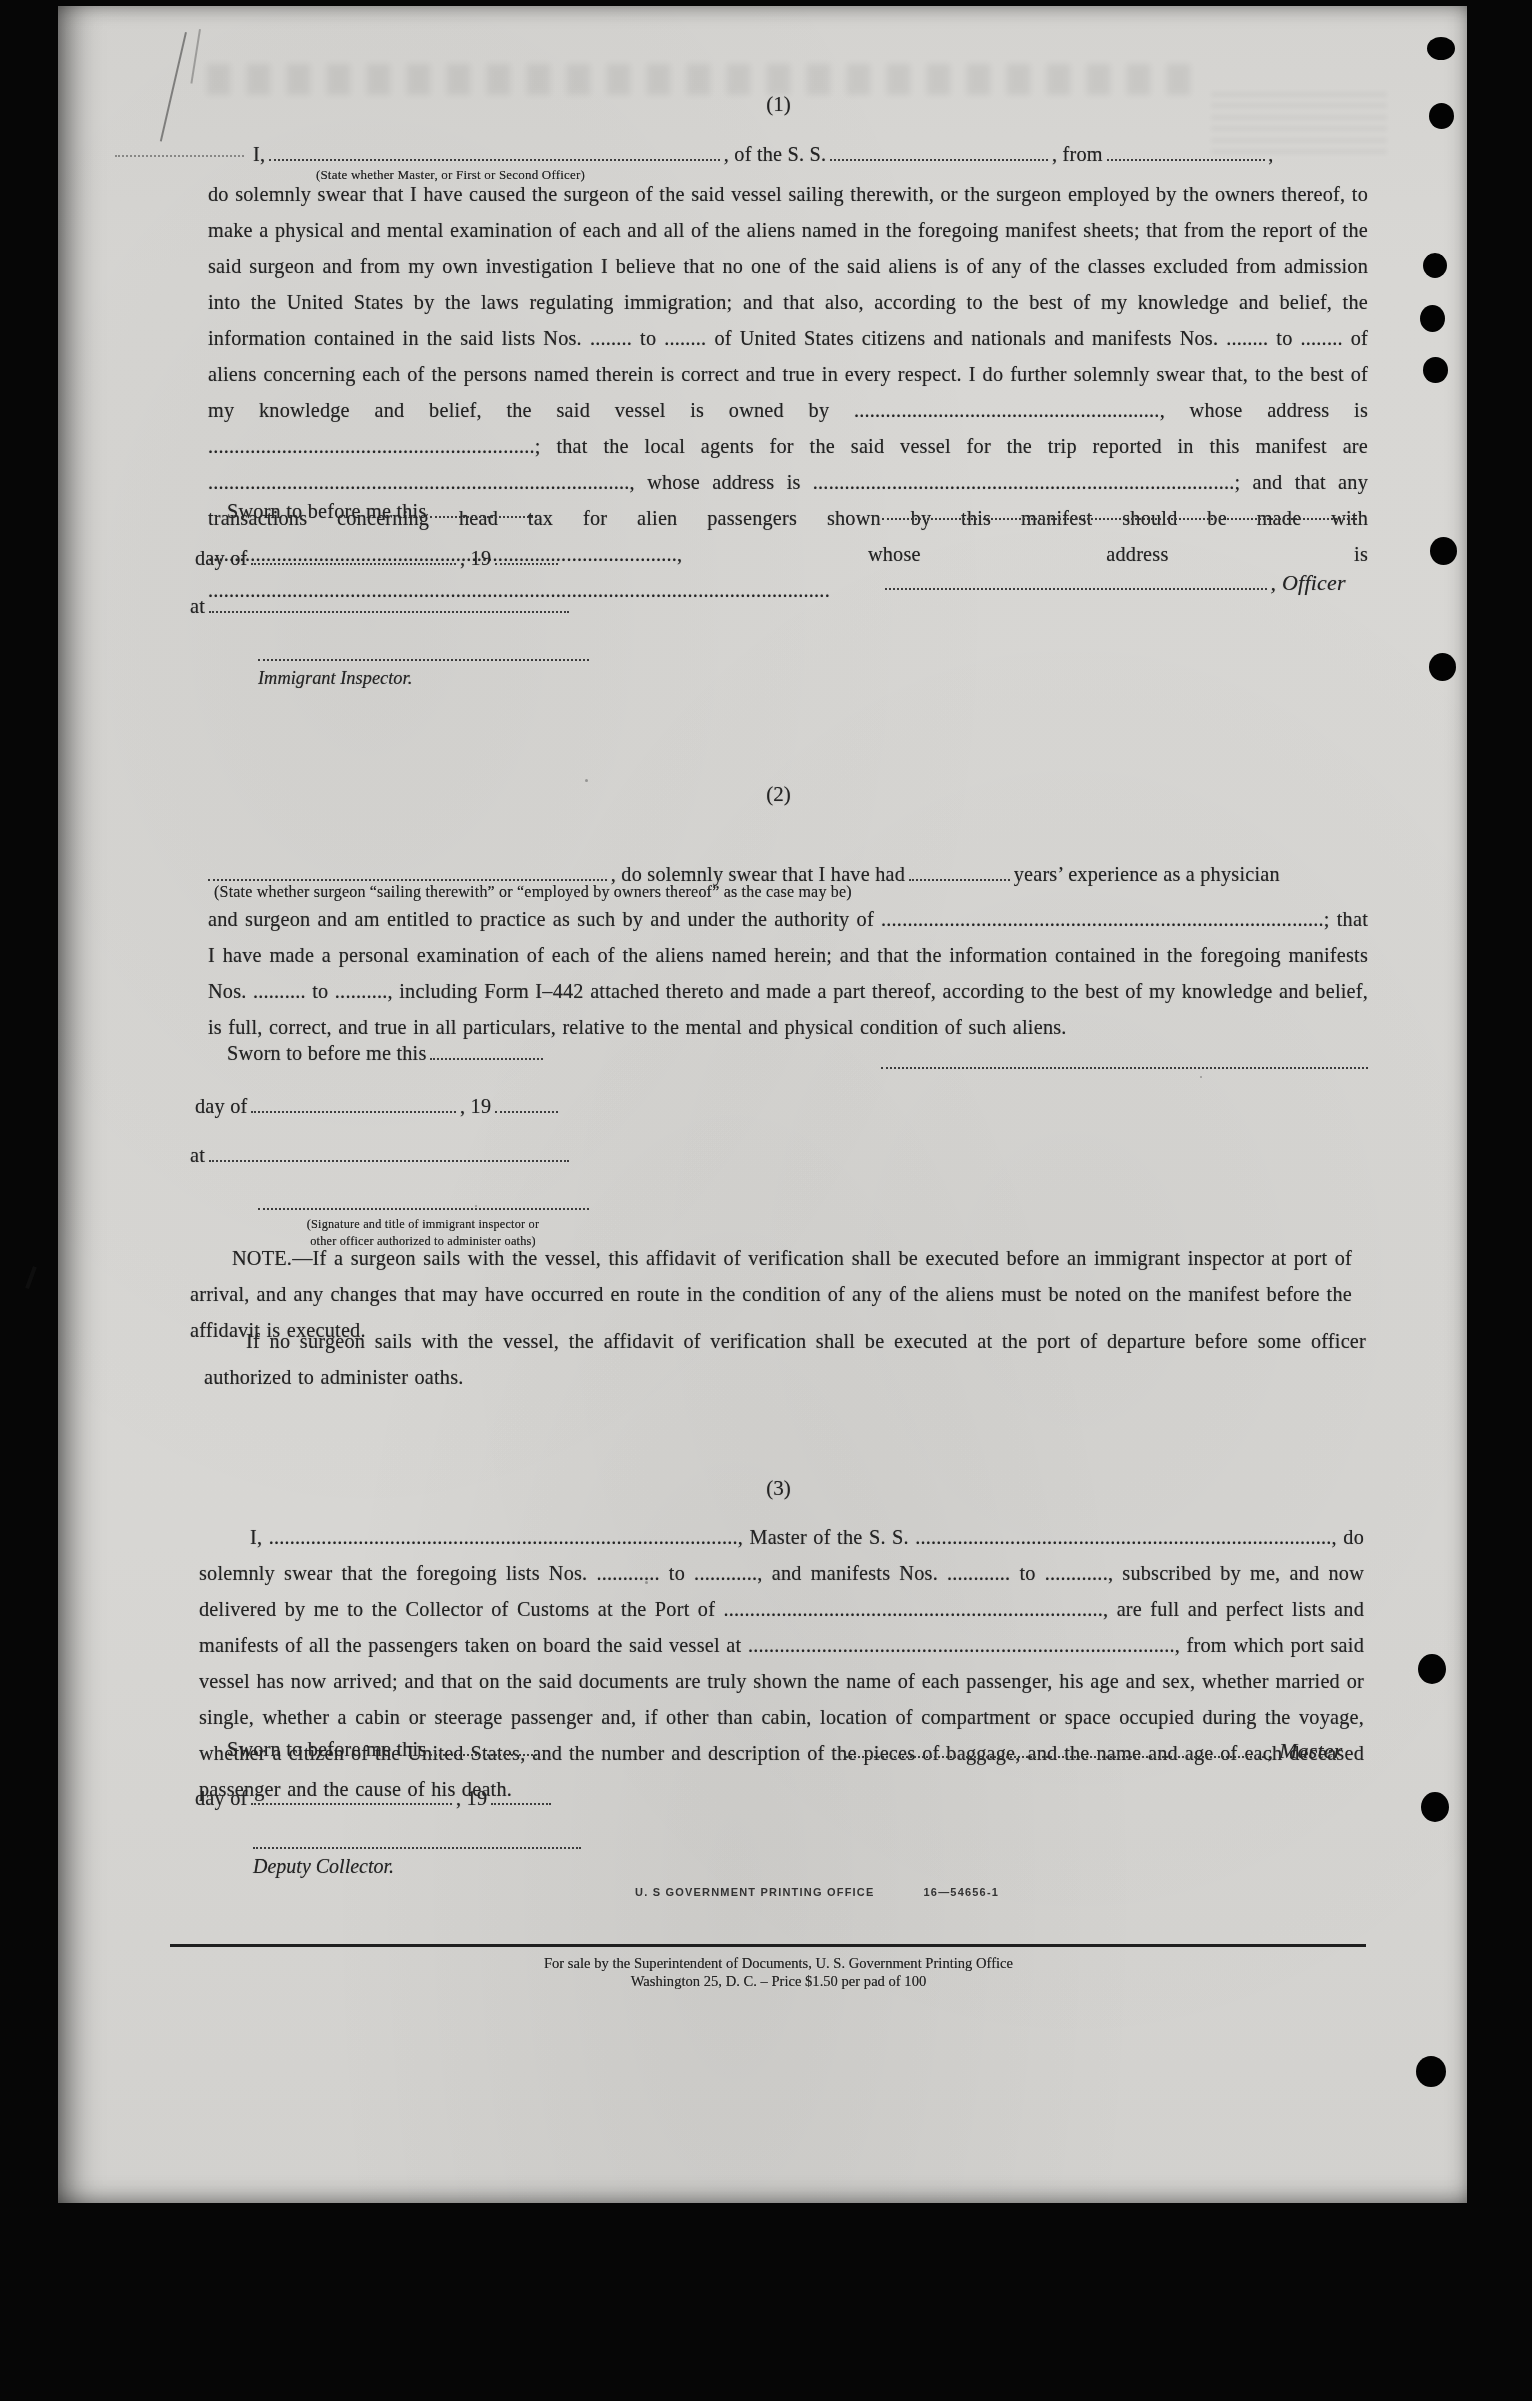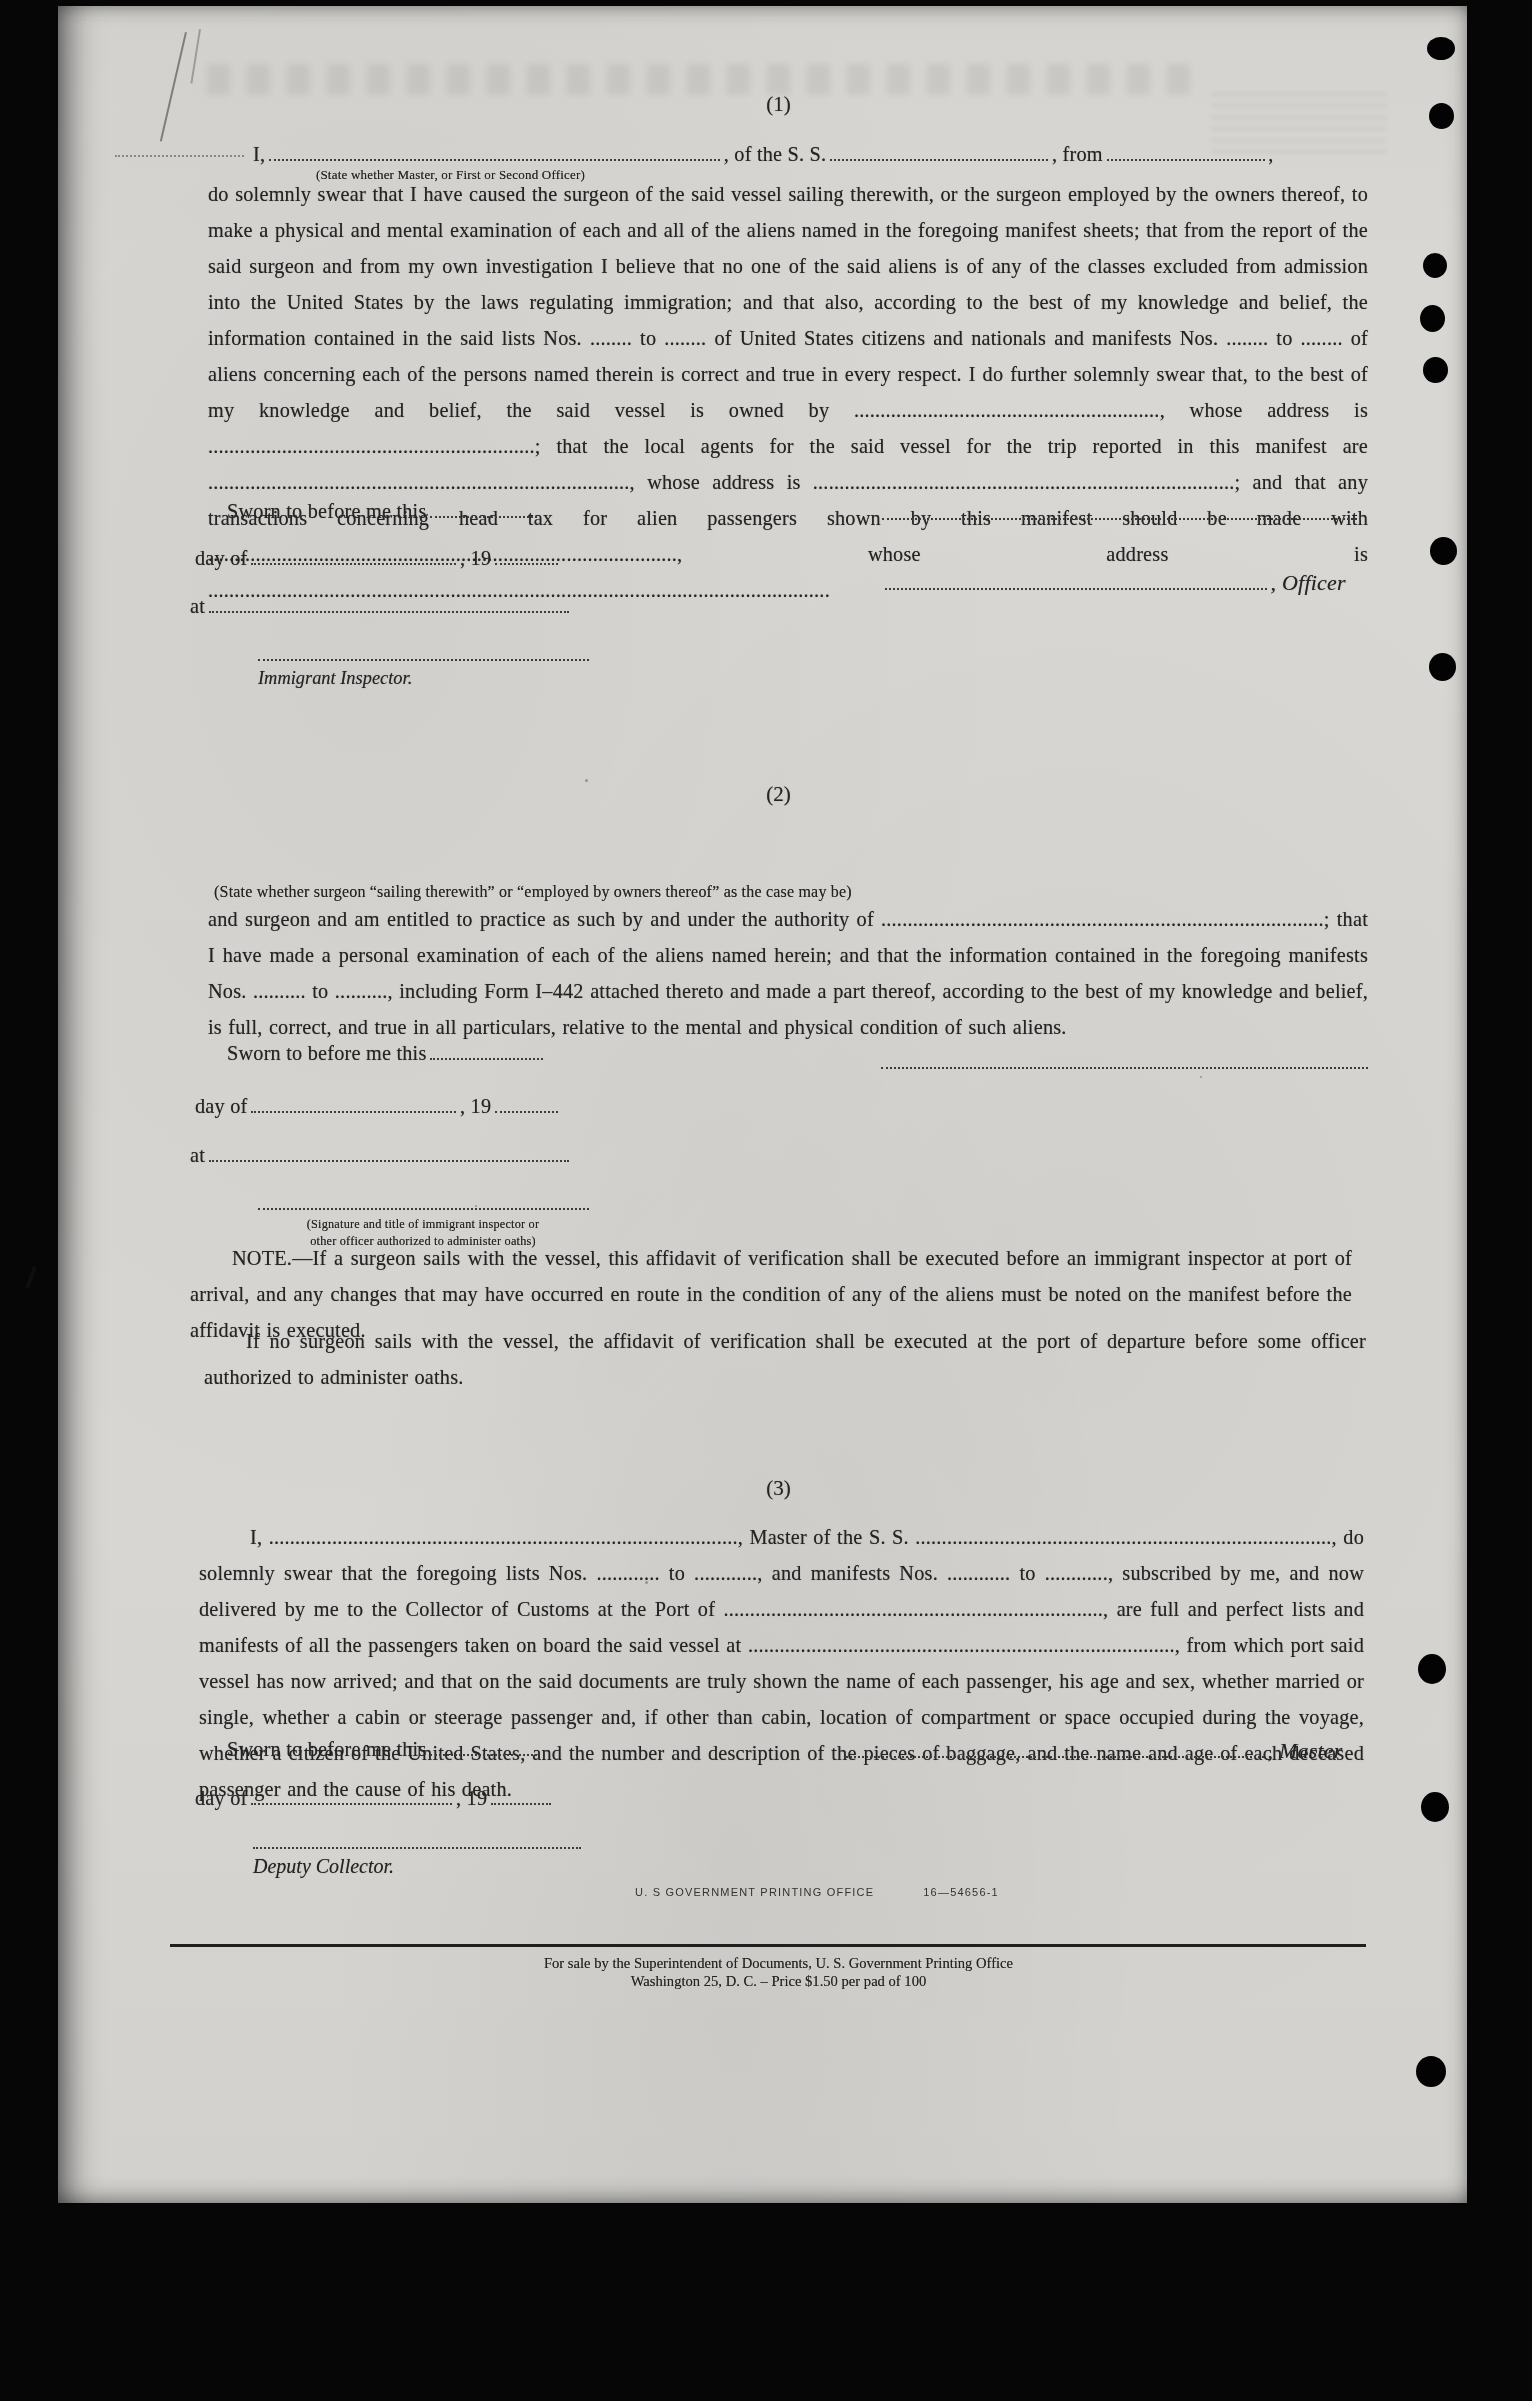--- a/index.html
+++ b/index.html
@@ -24,21 +24,21 @@
   .cap{position:absolute;font-size:13px;letter-spacing:0.2px;white-space:nowrap;
        text-shadow:0 0 0.6px rgba(40,40,40,.6);}
   .bl{display:inline-block;height:15.3px;border-bottom:2.3px dotted #3c3c3c;margin:0 3.8px;}
   .dotline{position:absolute;height:0;border-bottom:2.3px dotted #3a3a3a;}
   .it{font-style:italic;}
   .ctr{text-align:center;}
   .pgnum{position:absolute;font-size:21px;text-align:center;text-shadow:0 0 0.8px rgba(40,40,40,.5);}
   .sig-label{position:absolute;font-style:italic;text-align:left;
              text-shadow:0 0 0.8px rgba(40,40,40,.5);}
   .gpo{position:absolute;font-family:"Liberation Sans","DejaVu Sans",sans-serif;
-       font-size:11px;font-weight:normal;letter-spacing:1.2px;color:#333;white-space:nowrap;}
+       font-size:11px;font-weight:bold;letter-spacing:1.2px;color:#333;white-space:nowrap;}
   .rule{position:absolute;height:2.7px;background:#1f1f1f;filter:blur(0.3px);}
   .sale{position:absolute;font-size:14.6px;text-align:center;text-shadow:0 0 0.6px rgba(40,40,40,.55);}
   .dot{position:absolute;background:#030303;border-radius:50%;}
   .ghost{position:absolute;pointer-events:none;}
   .g1{left:207px;top:64px;width:989px;height:31px;opacity:.07;filter:blur(3.1px);
       background:repeating-linear-gradient(90deg,rgba(25,25,25,.9) 0 23px,transparent 23px 40px);}
   .g2{left:1211px;top:90px;width:176px;height:64px;opacity:.05;filter:blur(2.3px);
       background:repeating-linear-gradient(0deg,rgba(40,40,40,.8) 0 4.6px,transparent 4.6px 11.5px);}
   .predash{left:115px;top:155px;width:129px;border-bottom:2.3px dotted rgba(60,60,60,.5);filter:blur(0.4px);}
   .pencil{position:absolute;background:#3a3a3a;}
@@ -92,20 +92,23 @@
 
     <div class="t" style="left:190px;top:595px">
       <span>at</span><span class="bl" style="width:360px"></span>
     </div>
 
     <div class="dotline" style="left:258px;top:659px;width:331px"></div>
     <div class="sig-label" style="left:258px;top:668px;width:331px;font-size:18.4px">Immigrant Inspector.</div>
 
     <div class="pgnum" style="left:74px;width:1409px;top:782px">(2)</div>
 
+    <div class="t" style="left:208px;top:863px">
+      <span class="bl" style="width:399px;margin-left:0"></span><span>, do solemnly swear that I have had</span><span class="bl" style="width:101px"></span><span>years’ experience as a physician</span>
+    </div>
     <div class="cap" style="left:214px;top:883px;font-size:16px">(State whether surgeon “sailing therewith” or “employed by owners thereof” as the case may be)</div>
 
     <div class="just" style="left:208px;top:901px;width:1160px">and surgeon and am entitled to practice as such by and under the authority of ....................................................................................; that I have made a personal examination of each of the aliens named herein; and that the information contained in the foregoing manifests Nos. .......... to .........., including Form I–442 attached thereto and made a part thereof, according to the best of my knowledge and belief, is full, correct, and true in all particulars, relative to the mental and physical condition of such aliens.</div>
 
     <div class="t" style="left:227px;top:1042px">
       <span>Sworn to before me this</span><span class="bl" style="width:113px"></span>
     </div>
     <div class="dotline" style="left:881px;top:1067px;width:487px"></div>
 
     <div class="t" style="left:195px;top:1095px">

